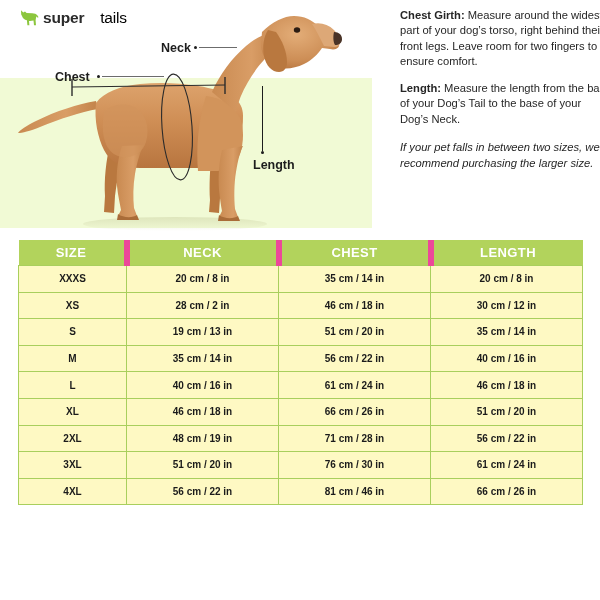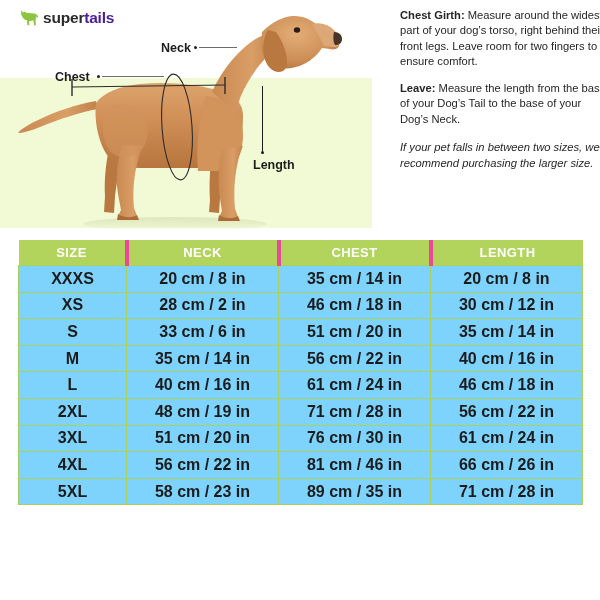--- a/index.html
+++ b/index.html
@@ -48,21 +48,21 @@
     height: 17px;
     display: block;
   }
   #logo .logo-word {
     font-size: 15.5px;
     letter-spacing: -0.2px;
     line-height: 1;
     white-space: nowrap;
   }
   #logo .logo-word .w1 { color: #2b2b2b; font-weight: bold; margin-top: 44px; }
-  #logo .logo-word .w2 { color: #4c1d95; font-weight: bold; }
+  #logo .logo-word .w2 { color: #000000; font-weight: normal; margin-left: 16px; }
 
   
   #dog-illustration {
     position: absolute;
     left: 0;
     top: 0;
     width: 372px;
     height: 232px;
     z-index: 2;
   }
@@ -129,36 +129,36 @@
     width: 564px;
   }
   table#size-table {
     border-collapse: collapse;
     width: 564px;
     table-layout: fixed;
   }
   table#size-table th,
   table#size-table td {
     text-align: center;
-    font-size: 16px;
+    font-size: 10px;
     font-weight: bold;
     color: #1b1b1b;
     height: 25.6px;
     border: 1px solid #a9cf5d;
-    background: #7dd3fc;
+    background: #fef9c3;
     padding: 0;
   }
   table#size-table thead th {
     background: #b2d35c;
     color: #ffffff;
     font-size: 13px;
     letter-spacing: 0.4px;
     height: 25px;
     border: none;
-    border-right: 4px solid #ec4899;
+    border-right: 6px solid #ec4899;
   }
   table#size-table thead th:last-child { border-right: none; }
   table#size-table col.c-size   { width: 108px; }
   table#size-table col.c-neck   { width: 152px; }
   table#size-table col.c-chest  { width: 152px; }
   table#size-table col.c-length { width: 152px; }
 </style>
 </head>
 <body>
 
@@ -283,21 +283,21 @@
   <div class="measure-label" id="label-chest">Chest</div>
   <div class="leader-dot" style="left:97px; top:75px;"></div>
   <div class="leader-line-h" style="left:102px; top:76px; width:62px;"></div>
 
   <div class="measure-label" id="label-length">Length</div>
   <div class="leader-line-v" style="left:262px; top:86px; height:65px;"></div>
   <div class="leader-dot" style="left:261px; top:151px;"></div>
 
   <div id="info-panel">
     <p><b>Chest Girth:</b><span> Measure around the widest part of your dog’s torso, right behind their front legs. Leave room for two fingers to ensure comfort.</span></p>
-    <p><b>Leave:</b><span> Measure the length from the base of your Dog’s Tail to the base of your Dog’s Neck.</span></p>
+    <p><b>Length:</b><span> Measure the length from the base of your Dog’s Tail to the base of your Dog’s Neck.</span></p>
     <p class="note">If your pet falls in between two sizes, we recommend purchasing the larger size.</p>
   </div>
 </div>
 
 <div id="size-table-wrap">
   <table id="size-table">
     <colgroup>
       <col class="c-size">
         <col class="c-neck">
         <col class="c-chest">
@@ -319,55 +319,55 @@
           <td>20 cm / 8 in</td>
         </tr>
         <tr>
           <td>XS</td>
           <td>28 cm / 2 in</td>
           <td>46 cm / 18 in</td>
           <td>30 cm / 12 in</td>
         </tr>
         <tr>
           <td>S</td>
-          <td>33 cm / 6  in</td>
+          <td>19 cm / 13  in</td>
           <td>51 cm / 20 in</td>
           <td>35 cm / 14 in</td>
         </tr>
         <tr>
           <td>M</td>
           <td>35 cm / 14 in</td>
           <td>56 cm / 22 in</td>
           <td>40 cm / 16 in</td>
         </tr>
         <tr>
           <td>L</td>
           <td>40 cm / 16 in</td>
           <td>61 cm / 24 in</td>
           <td>46 cm / 18 in</td>
         </tr>
         <tr>
+          <td>XL</td>
+          <td>46 cm / 18 in</td>
+          <td>66 cm / 26 in</td>
+          <td>51 cm / 20 in</td>
+        </tr>
+        <tr>
           <td>2XL</td>
           <td>48 cm / 19 in</td>
           <td>71 cm / 28 in</td>
           <td>56 cm / 22 in</td>
         </tr>
         <tr>
           <td>3XL</td>
           <td>51 cm / 20 in</td>
           <td>76 cm / 30 in</td>
           <td>61 cm / 24 in</td>
         </tr>
         <tr>
           <td>4XL</td>
           <td>56 cm / 22 in</td>
           <td>81 cm / 46 in</td>
           <td>66 cm / 26 in</td>
         </tr>
-        <tr>
-          <td>5XL</td>
-          <td>58 cm / 23 in</td>
-          <td>89 cm / 35 in</td>
-          <td>71 cm / 28 in</td>
-        </tr>
       </tbody>
   </table>
 </div>
 
 </body></html>

